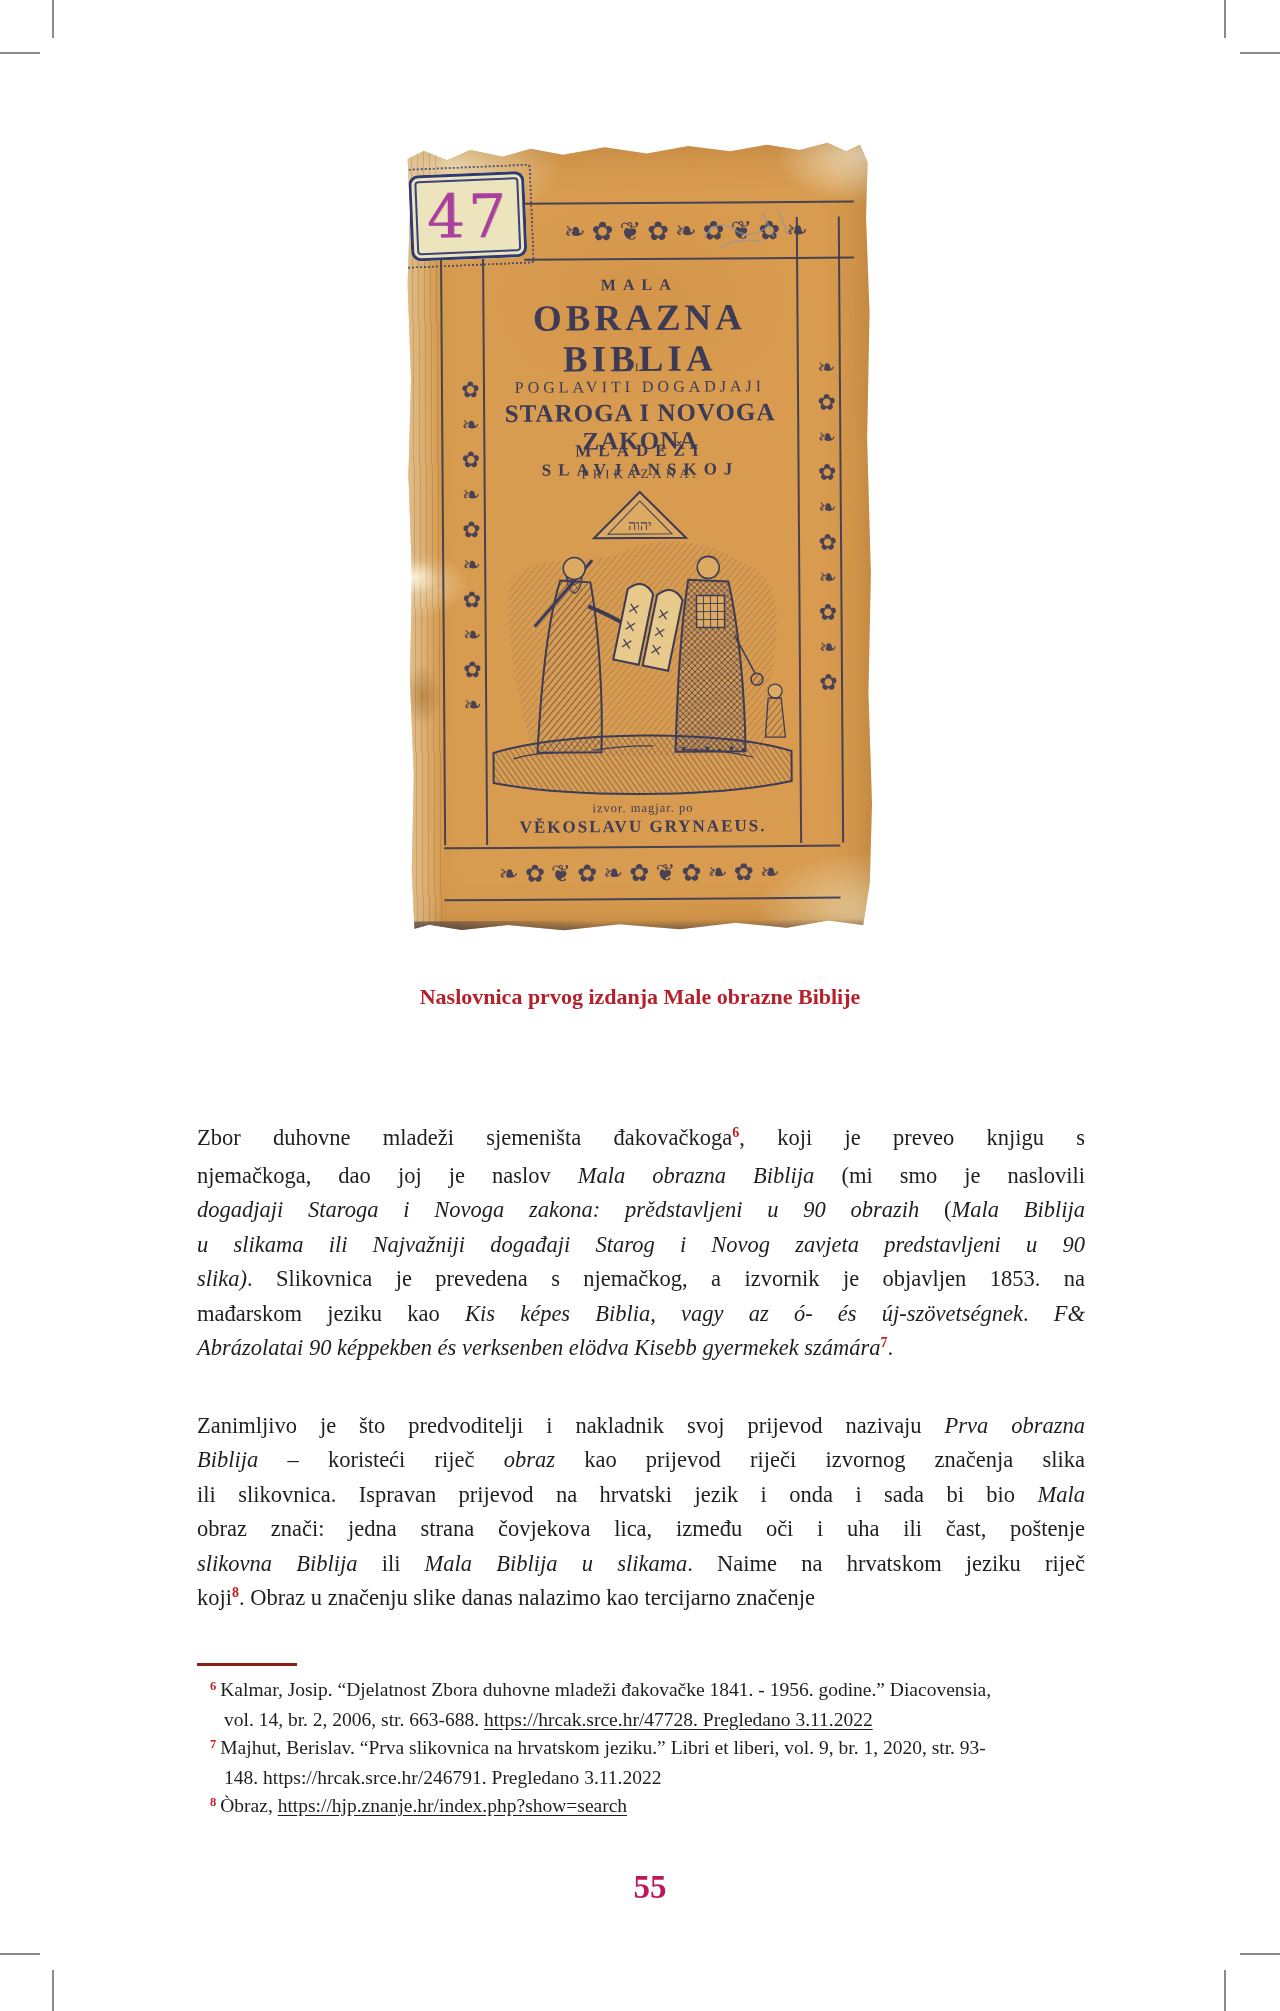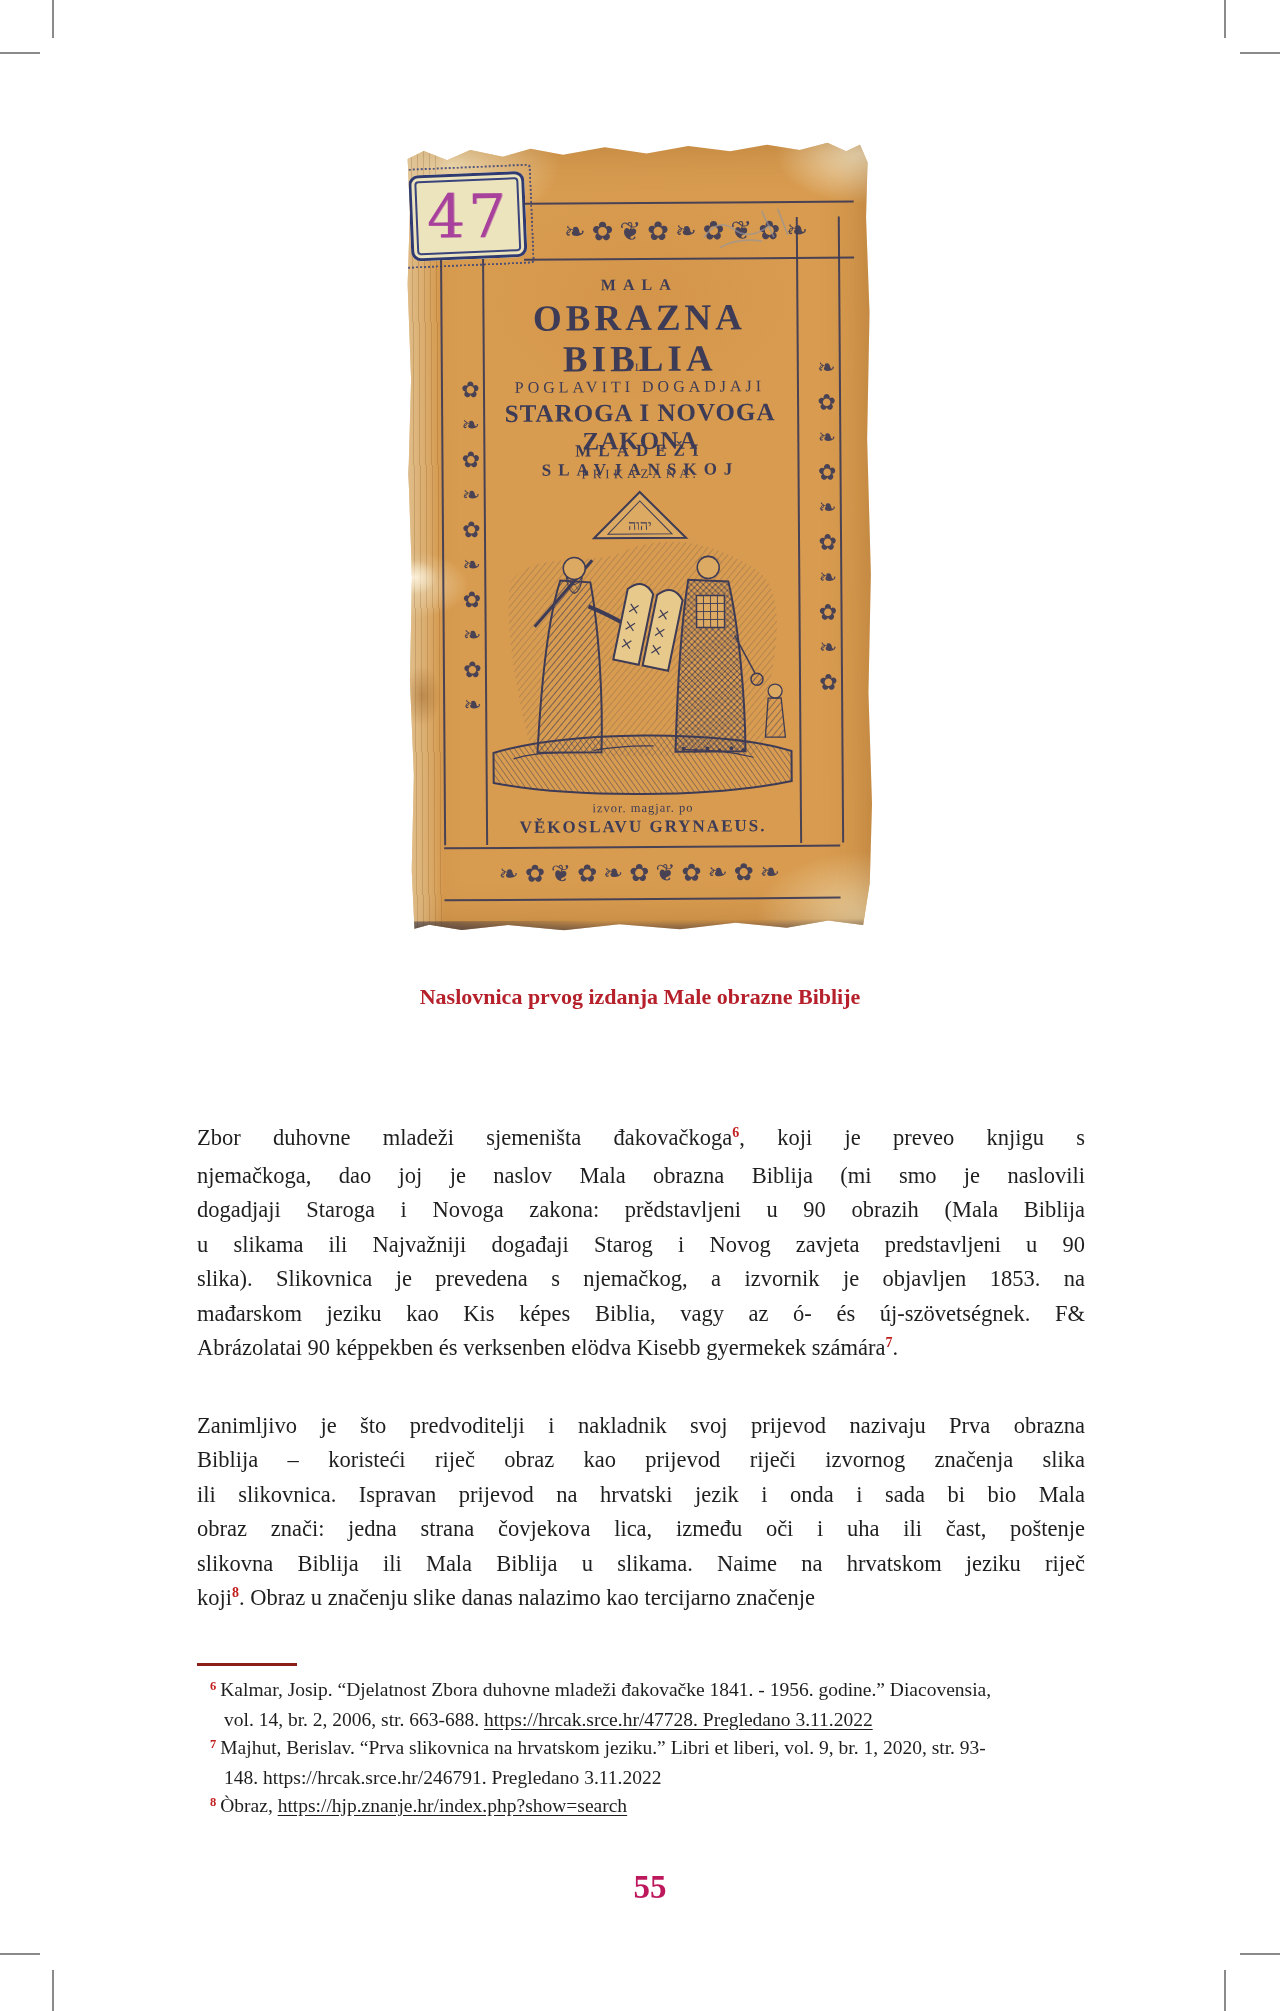--- a/index.html
+++ b/index.html
@@ -55,21 +55,21 @@
   .woodcut{position:absolute;left:64px;top:346px;width:336px;height:314px;}
   .pencil{position:absolute;left:292px;top:64px;width:100px;height:54px;opacity:.65;}
 
   
   .caption{position:absolute;left:0;top:984px;width:100%;text-align:center;
     font-size:22px;font-weight:bold;color:var(--caption-red,#b6202a);letter-spacing:0px;}
   .body-text{position:absolute;left:197px;top:1077px;width:888px;font-size:22.5px;line-height:34.5px;margin-top:44px;}
   .para + .para{margin-top:40px;}
   .bline{text-align:justify;text-align-last:justify;white-space:normal;}
   .bline.lastline{text-align-last:left;}
-  .it{}
+  .it{font-style:italic;}
   .supr{font-size:14px;font-weight:bold;color:var(--marker-red,#c21e1e);position:relative;top:-8px;}
   .fn-rule{position:absolute;left:197px;top:1663px;width:100px;height:3px;background:var(--rule-red,#8b1f17);}
   .footnotes{position:absolute;left:197px;top:1676px;width:920px;font-size:19.5px;line-height:28px;}
   .fline{white-space:nowrap;margin-left:13px;}
   .fline.cont{padding-left:14px;}
   .fmark{font-size:12.5px;font-weight:bold;color:var(--marker-red,#c21e1e);position:relative;top:-6px;margin-right:4px;}
   .lnk{text-decoration:underline;text-underline-offset:3px;}
   .page-num{position:absolute;left:10px;top:1869px;width:100%;text-align:center;font-size:33px;font-weight:bold;color:#be185d;}
 </style>
 </head>

